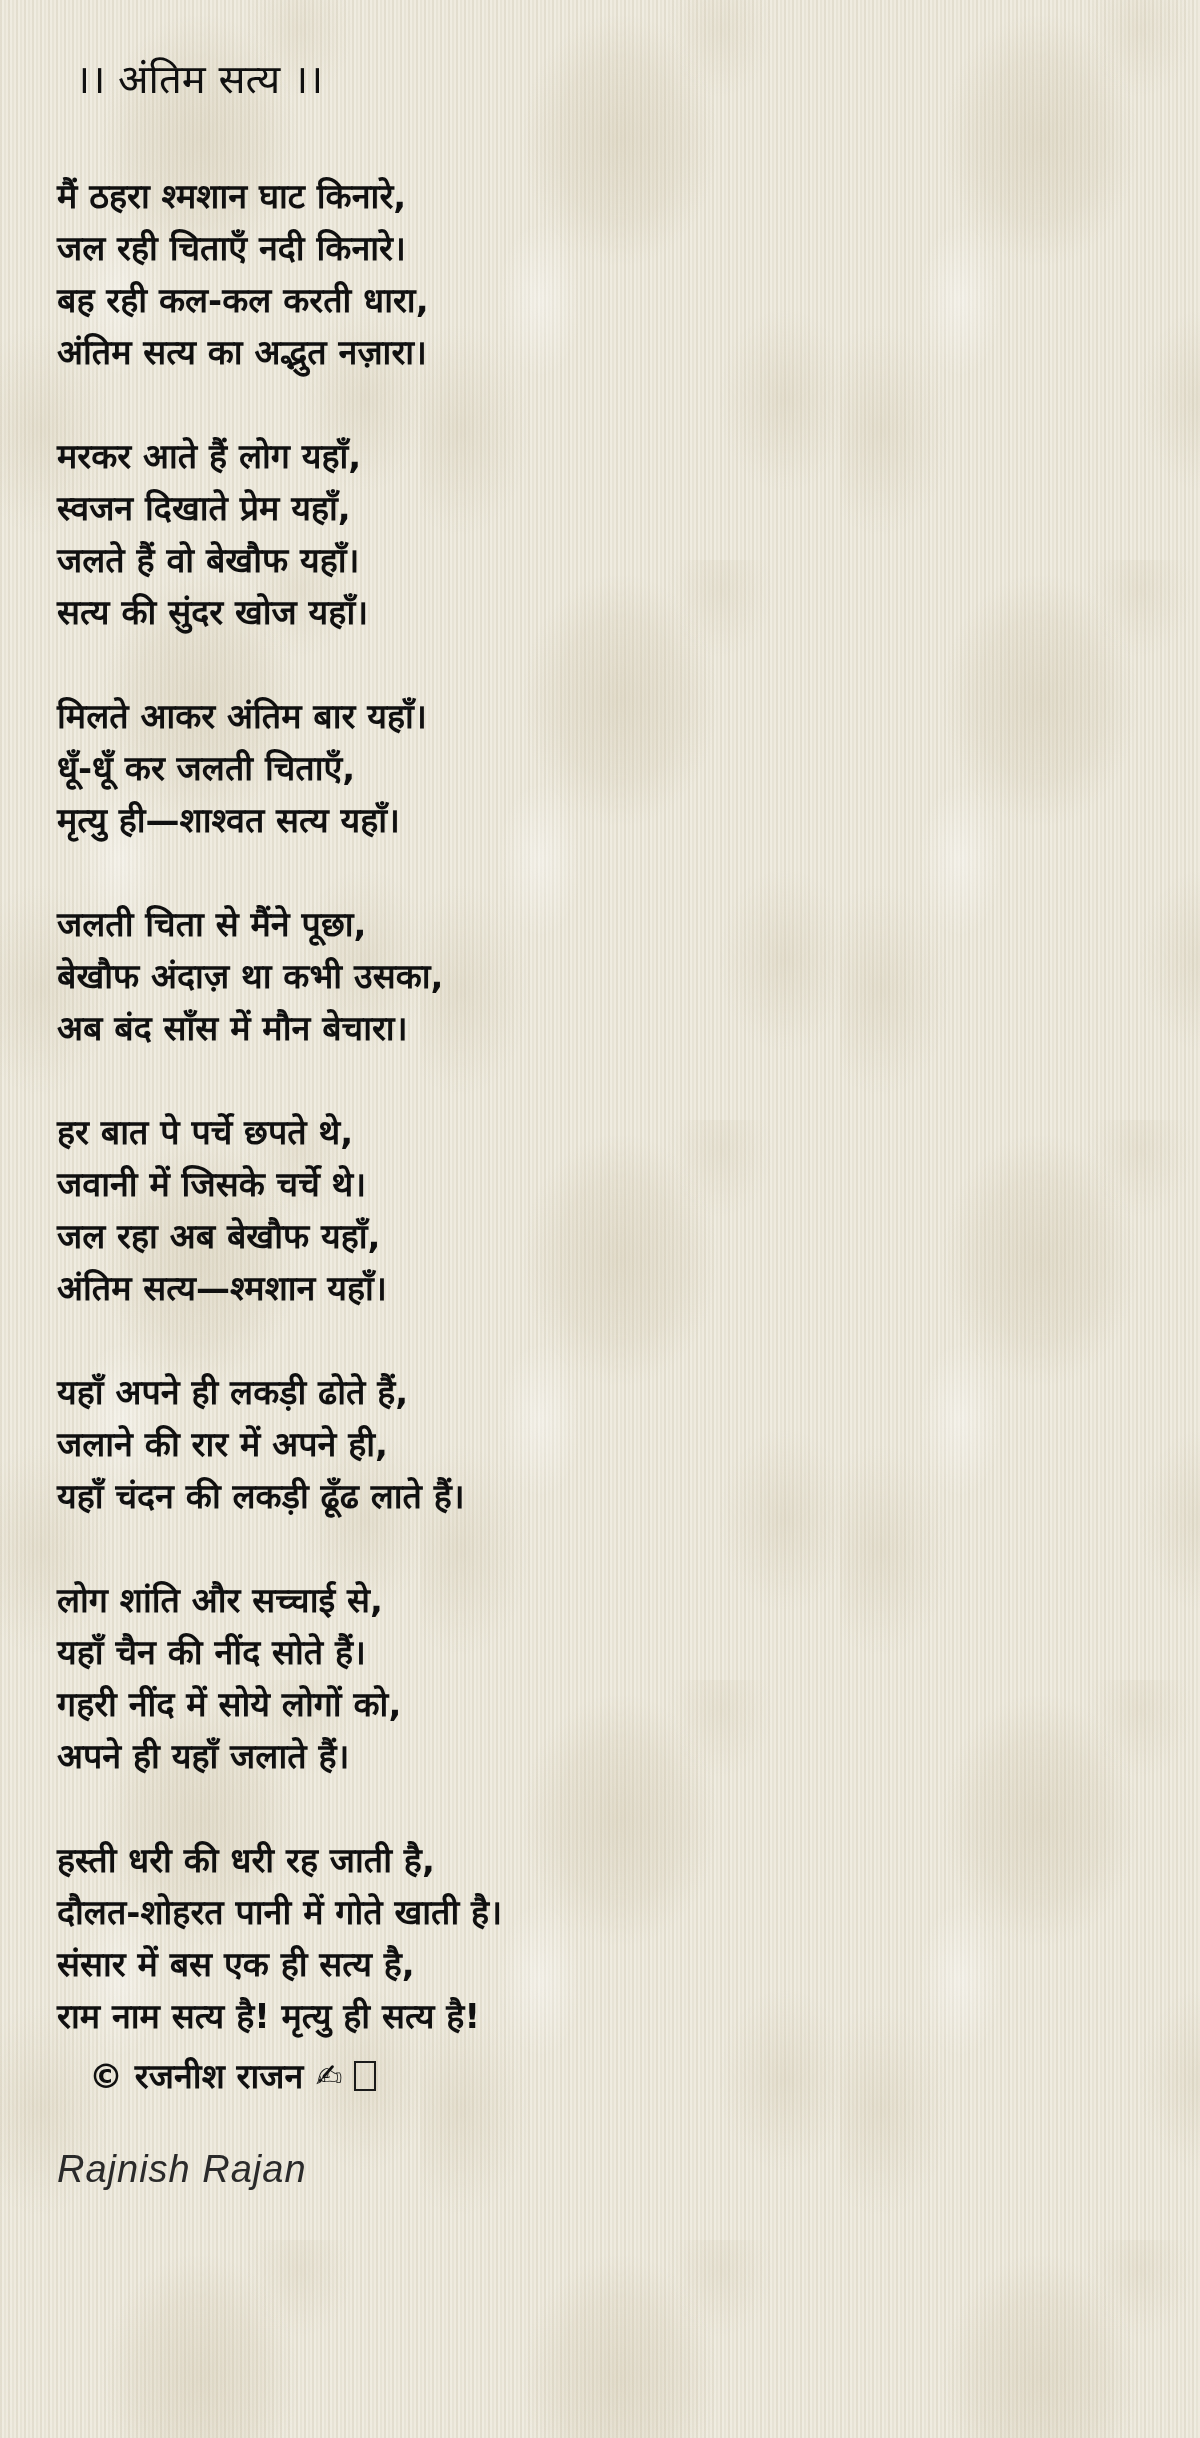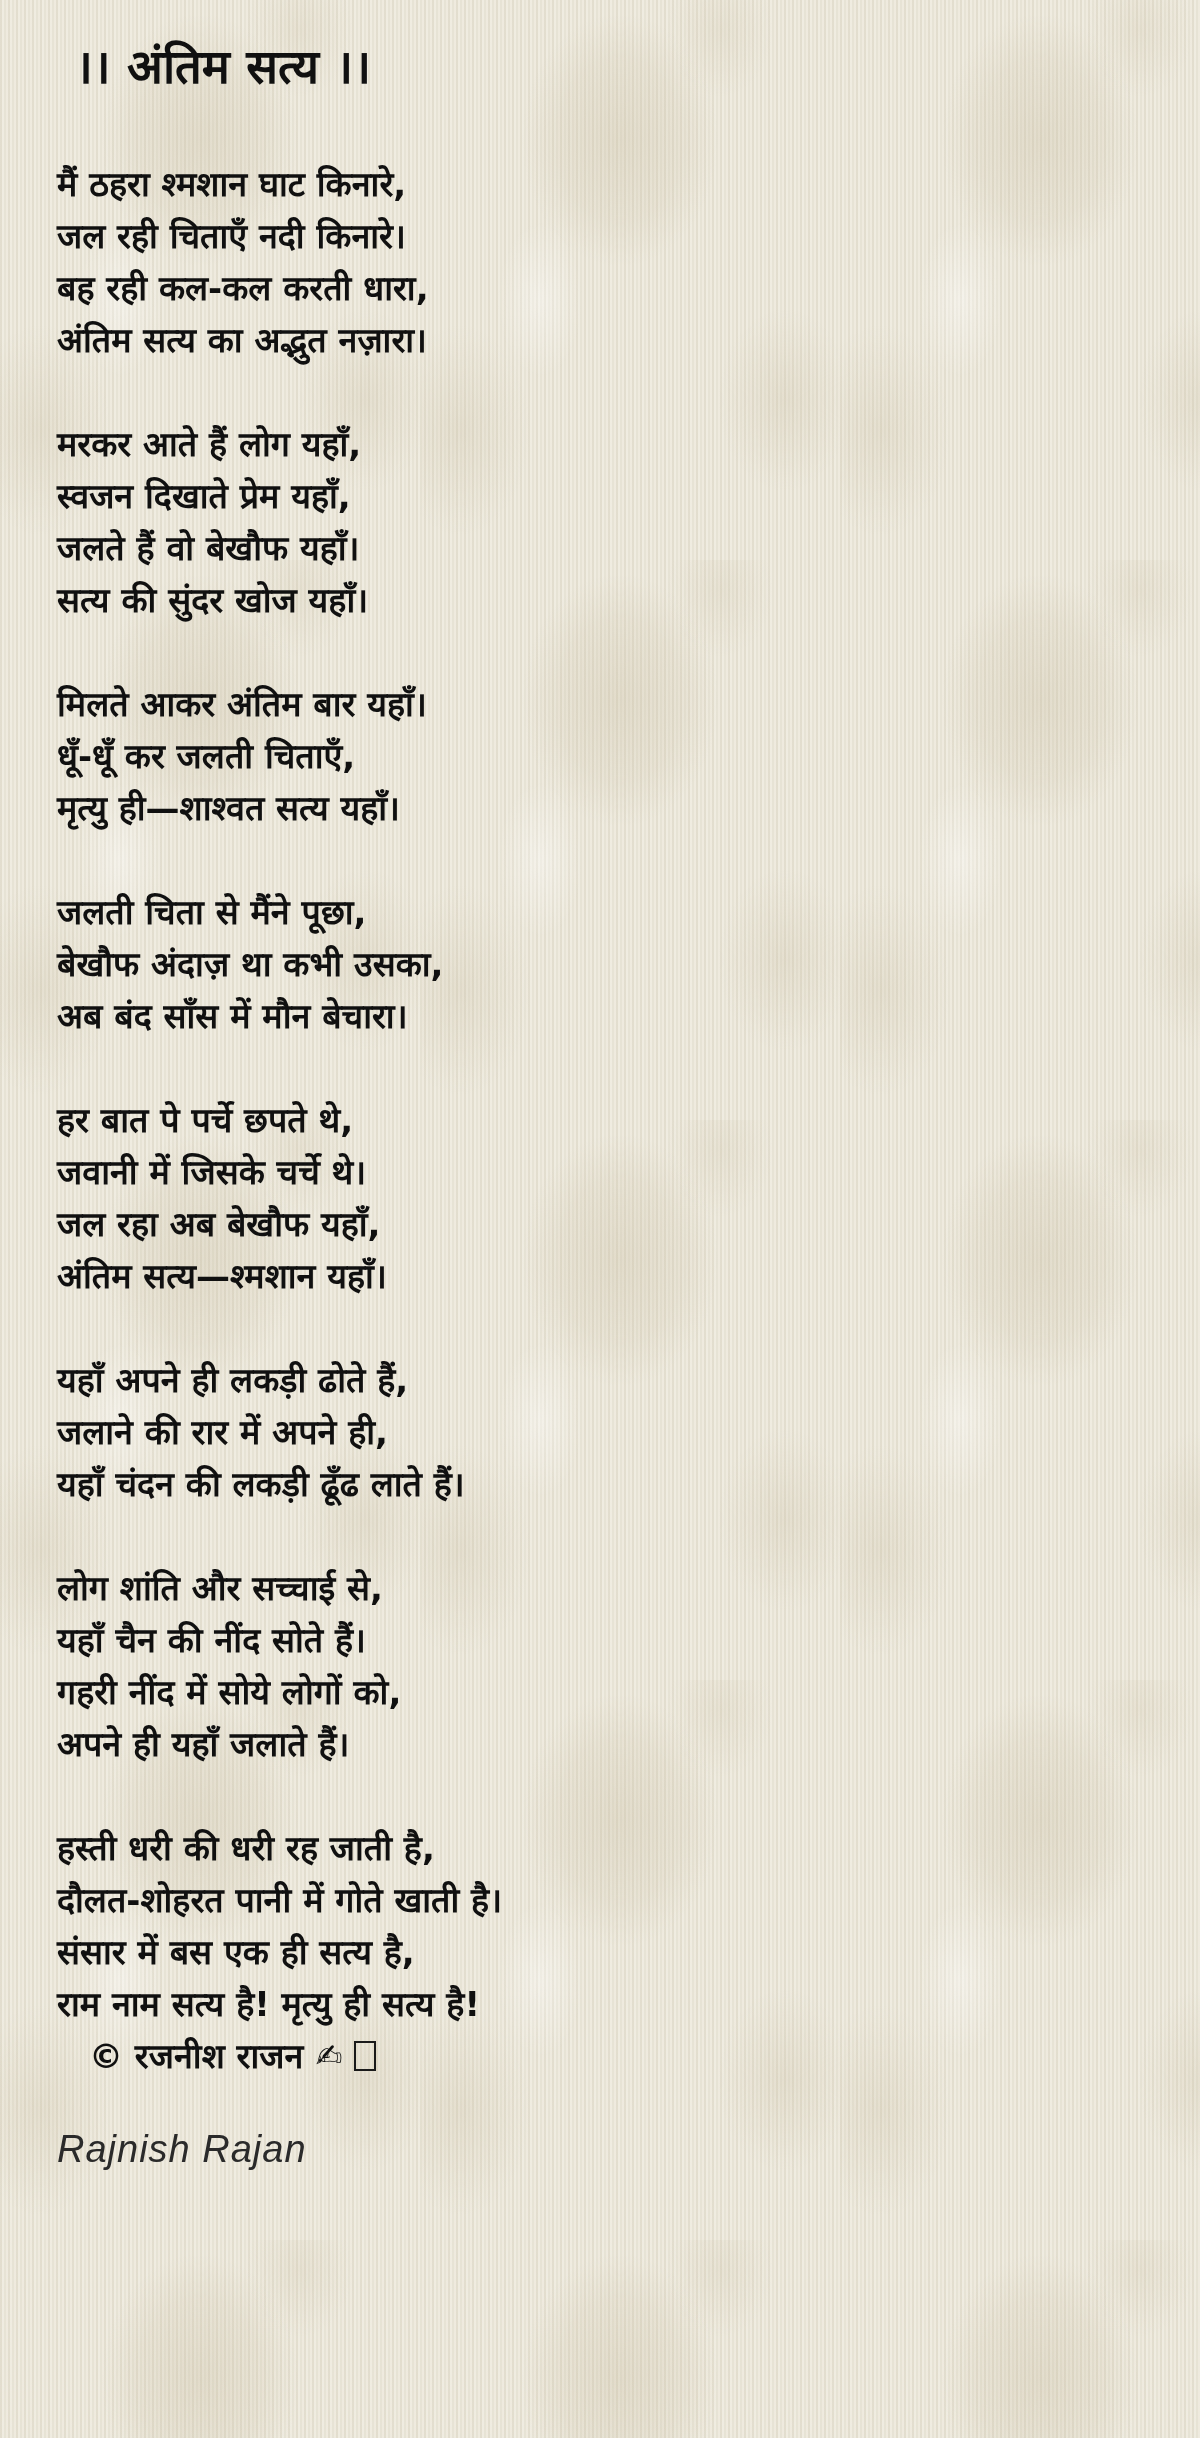--- a/index.html
+++ b/index.html
@@ -30,32 +30,32 @@
         rgba(252,250,244,0.15) 6px, rgba(252,250,244,0.15) 8px);
     background-size: 420px 560px, 420px 560px, 420px 560px, 420px 560px, 420px 560px, 8px 100%;
     background-repeat: repeat;
   }
 
   .content {
     padding: 40px 40px 0 57px;
   }
 
   .poem-title {
-    margin: 0 0 64px 18px;
-    font-size: 47px;
+    margin: 12px 0 64px 18px;
+    font-size: 40px;
     line-height: 54px;
-    font-weight: 700;
+    font-weight: 400;
     white-space: nowrap;
   }
 
   .stanza {
     margin: 0 0 52px 0;
   }
   .stanza:last-child {
-    margin-bottom: 0;
+    margin-bottom: 8px;
   }
 
   .line {
     font-size: 34px;
     line-height: 52px;
     font-weight: 700;
     white-space: nowrap;
   }
 
   .copyright-line {

